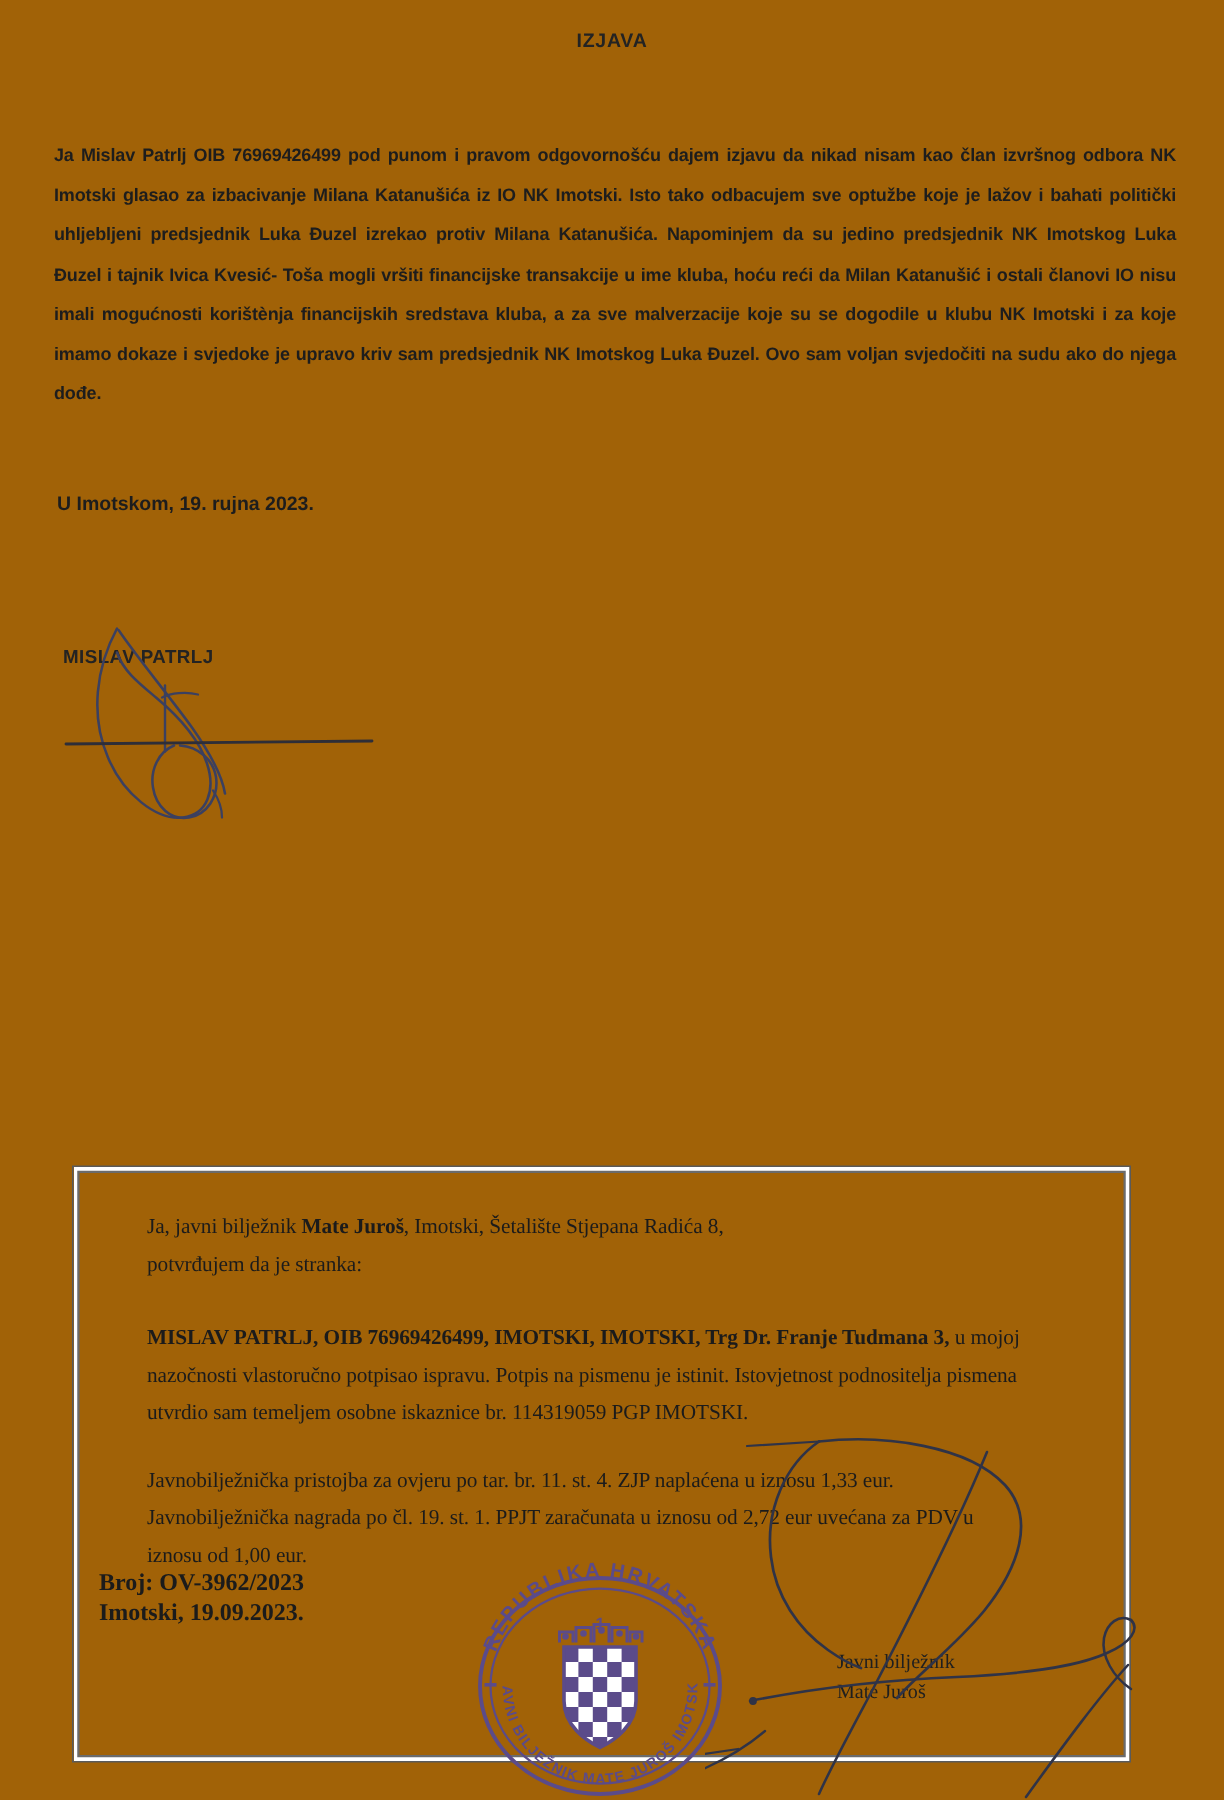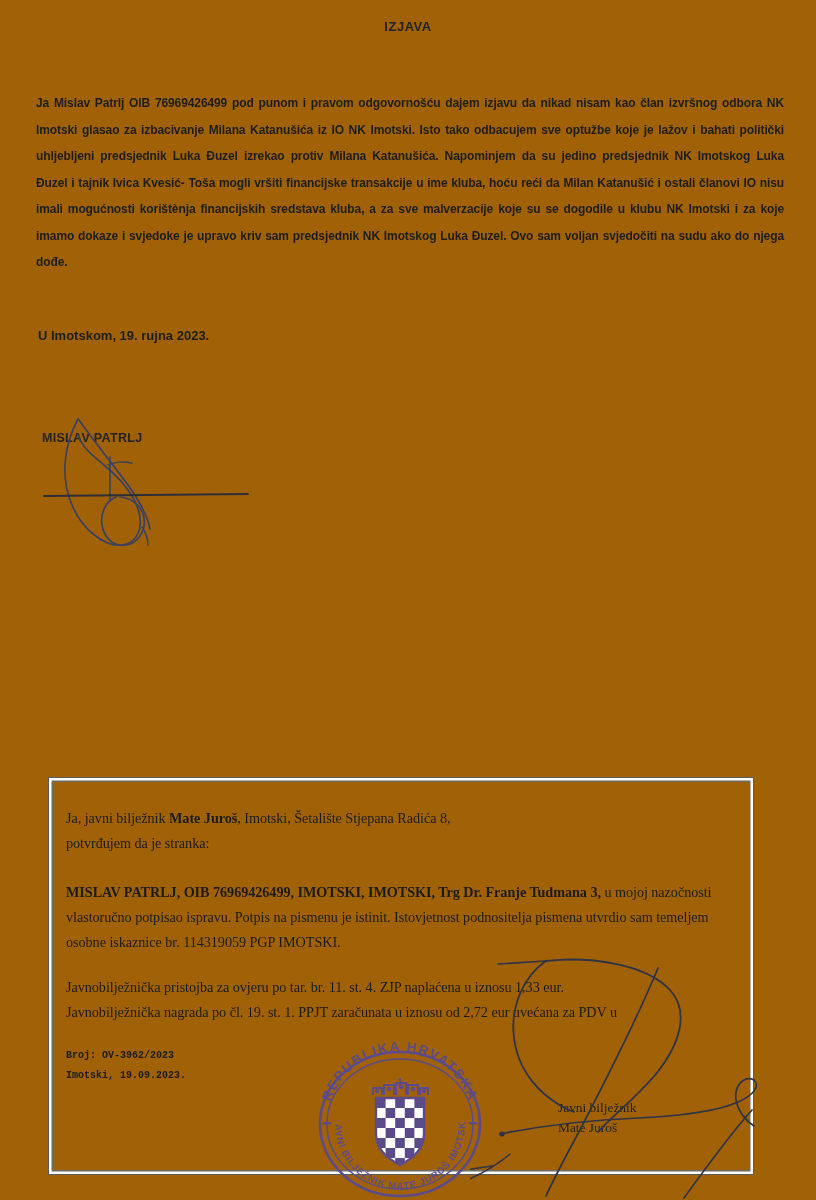--- a/index.html
+++ b/index.html
@@ -79,31 +79,32 @@
     position:absolute;
     left:66px;top:806px;
     width:650px;
     font-family:"Liberation Serif", serif;
     color:#1b1b1b;
   }
   .nline{
     font-size:14.2px;
     line-height:25px;
     letter-spacing:-0.05px;
+    margin-left:32px;
   }
   .nblock{margin-bottom:0;}
   .nspacer{height:24px;}
   .nspacer-sm{height:20px;}
   .nbold-strong{font-weight:bold;}
 
   .broj-block{
     position:absolute;
     left:66px;top:1046px;
-    font-family:Liberation Mono, monospace;
-    font-size:10px;
+    font-family:Liberation Serif, serif;
+    font-size:16px;
     font-weight:bold;
     line-height:20px;
     color:#1b1b1b;
   }
 
   .notary-sign-label{
     position:absolute;
     left:558px;top:1098px;
     font-family:"Liberation Serif", serif;
     font-size:13.4px;
@@ -172,20 +173,21 @@
 
     <div class="nblock">
       <div class="nline"><span class="nbold-strong">MISLAV PATRLJ, OIB 76969426499, IMOTSKI, IMOTSKI, Trg Dr. Franje Tudmana 3,</span><span> u mojoj nazočnosti vlastoručno potpisao ispravu. Potpis na pismenu je istinit. Istovjetnost podnositelja pismena utvrdio sam temeljem osobne iskaznice br. 114319059 PGP IMOTSKI.</span></div>
     </div>
 
     <div class="nspacer-sm"></div>
 
     <div class="nblock">
       <div class="nline">Javnobilježnička pristojba za ovjeru po tar. br. 11. st. 4. ZJP naplaćena u iznosu 1,33 eur.</div>
       <div class="nline">Javnobilježnička nagrada po čl. 19. st. 1. PPJT zaračunata u iznosu od 2,72 eur uvećana za PDV u</div>
+      <div class="nline">iznosu od 1,00 eur.</div>
     </div>
   </div>
 
   <div class="broj-block">
     <div>Broj: OV-3962/2023</div>
     <div>Imotski, 19.09.2023.</div>
   </div>
 
   <div class="seal">
     <svg width="186" height="162" viewBox="0 0 186 162" xmlns="http://www.w3.org/2000/svg">

